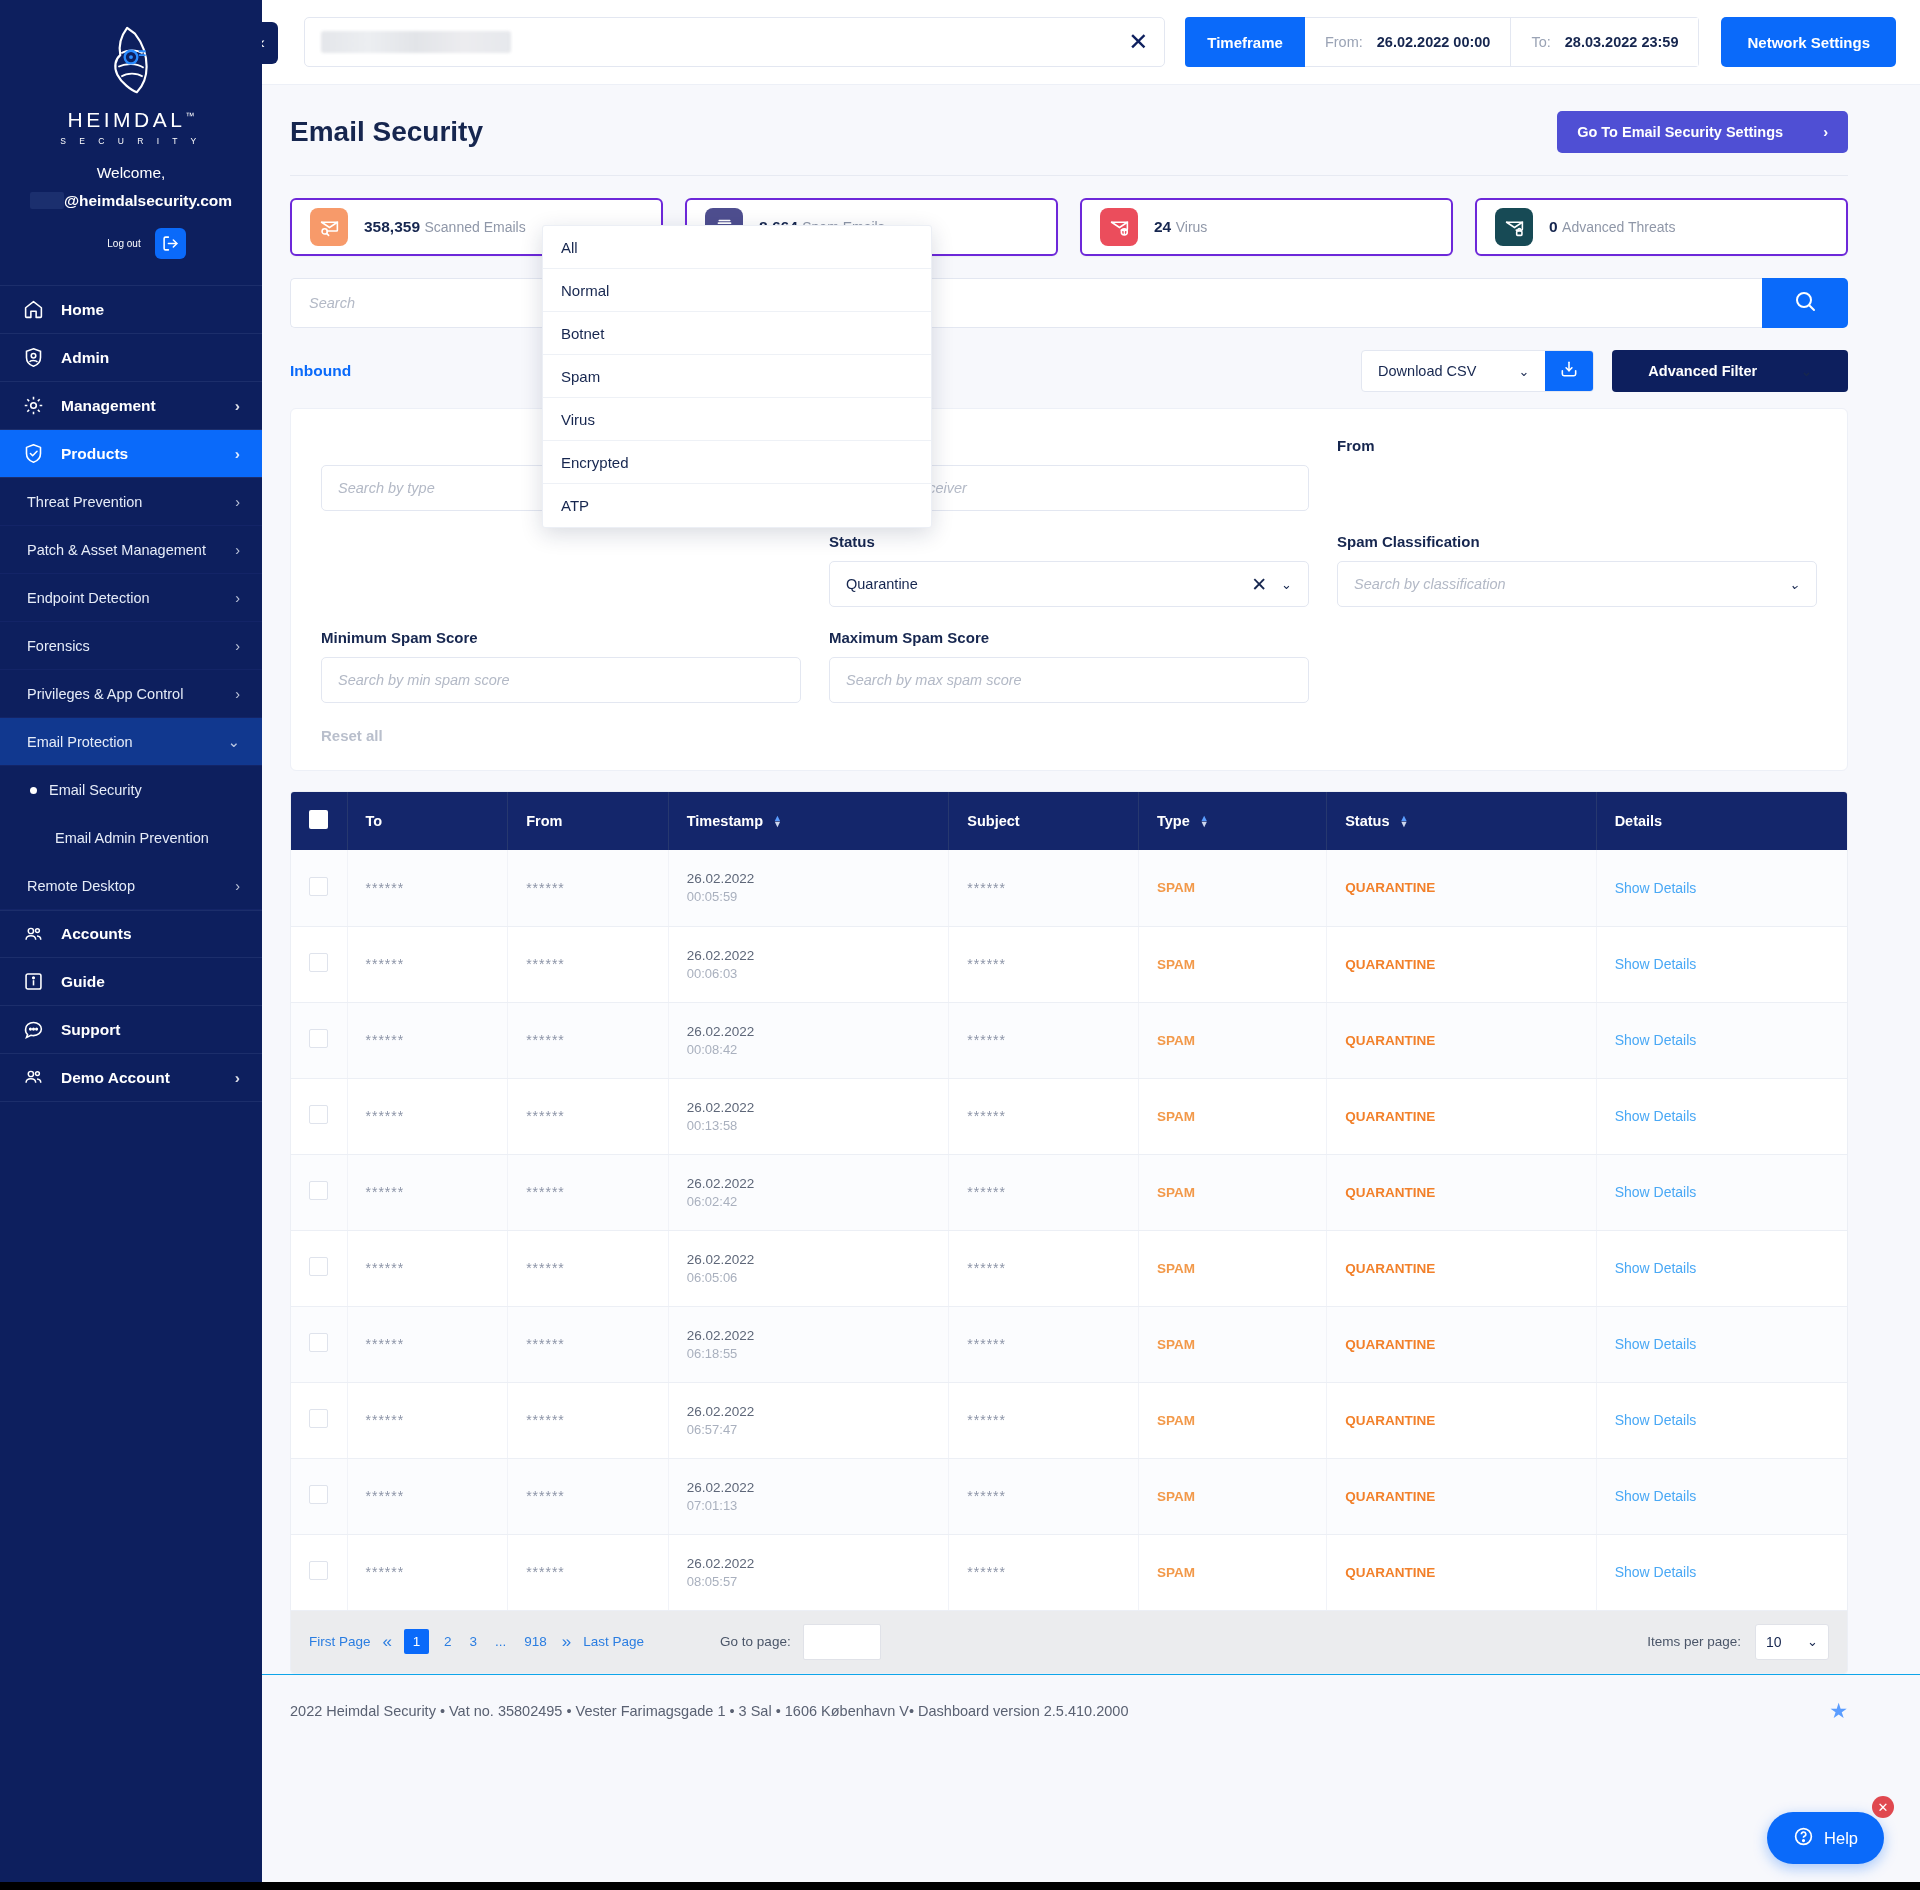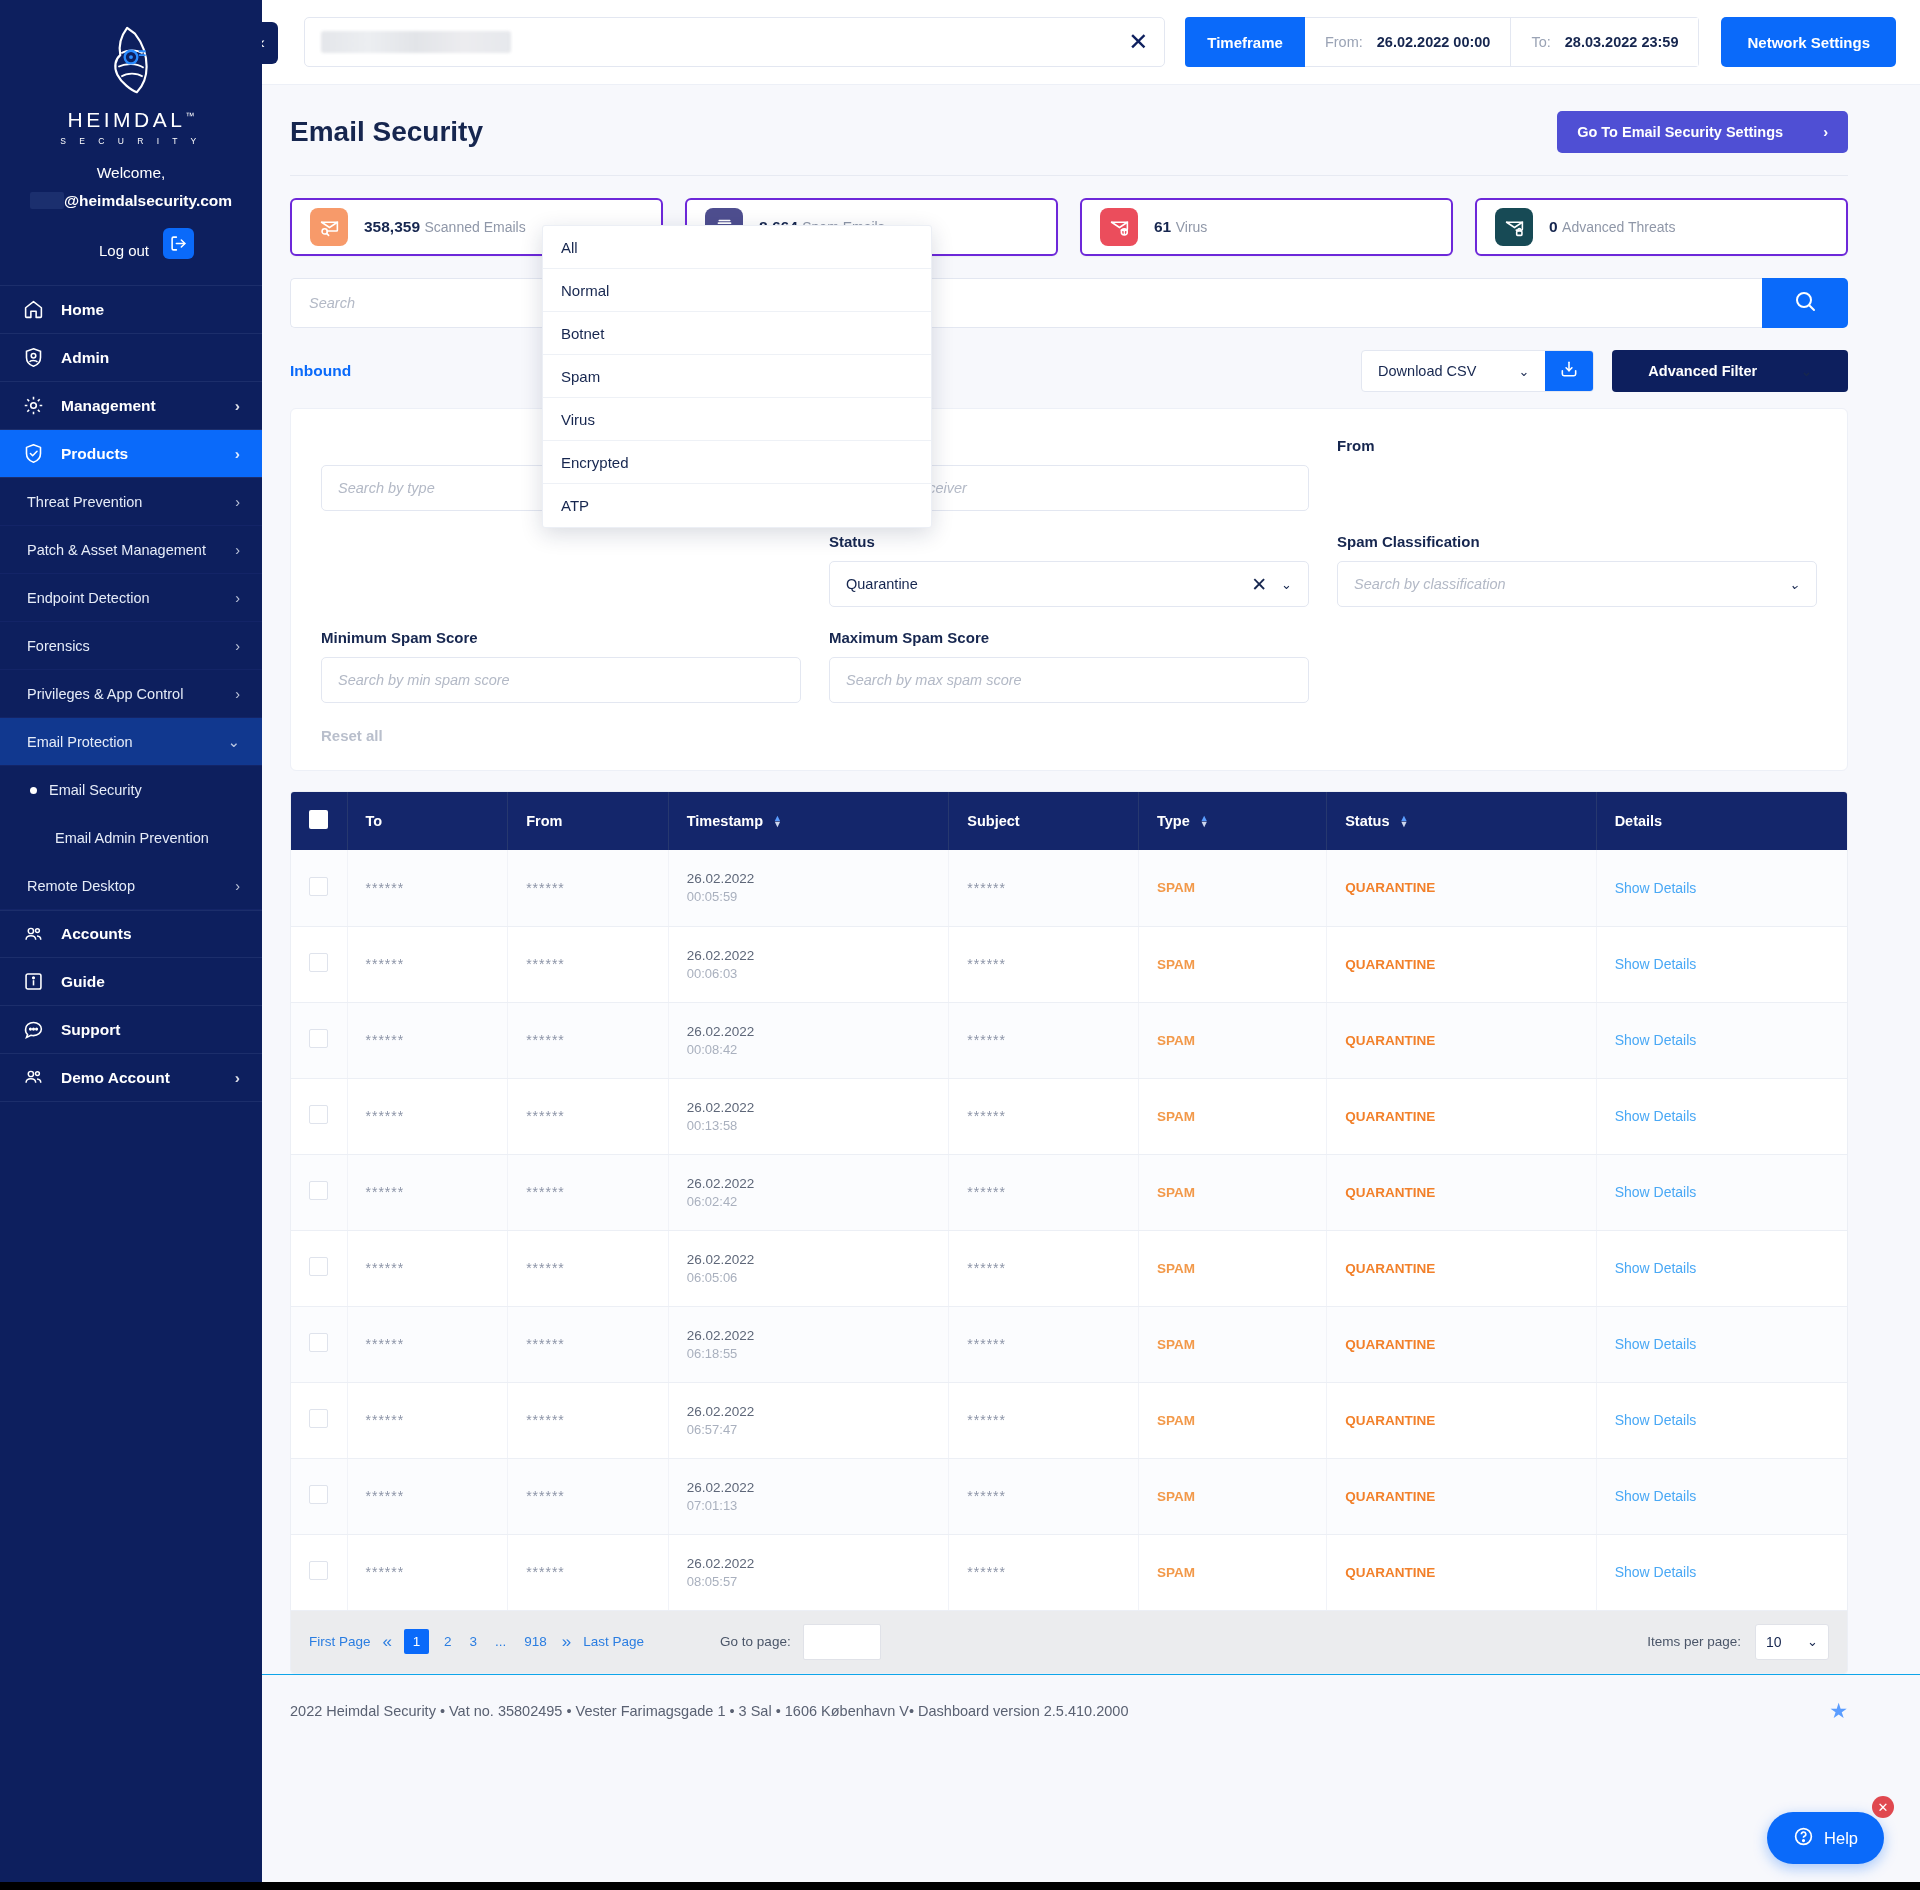--- a/index.html
+++ b/index.html
@@ -24,22 +24,22 @@
   }
   .logo-word sup { font-size: 9px; vertical-align: super; letter-spacing: 0; }
   .logo-sub { font-size: 8.5px; letter-spacing: 5.5px; color: #fff; margin-top: 4px; }
   .welcome { text-align: center; font-size: 15.5px; margin-top: 18px; color: #fff; }
   .account { text-align: center; font-size: 15.5px; font-weight: bold; margin-top: 10px; color: #fff; }
   .account .redact {
     display: inline-block; width: 34px; height: 17px; background: #1b2f6e;
     vertical-align: -3px; border-radius: 2px;
   }
   .logout-row {
-    display: flex; align-items: flex-end; justify-content: center; gap: 14px;
-    margin: 18px 0 16px; font-size: 15px; padding-left: 31px;
+    display: flex; align-items: center; justify-content: center; gap: 14px;
+    margin: 18px 0 16px; font-size: 10px; padding-left: 31px;
   }
   .logout-btn {
     width: 31px; height: 31px; background: #0a6afa; border-radius: 6px;
     display: flex; align-items: center; justify-content: center;
   }
   .nav { display: flex; flex-direction: column; border-top: 1px solid #1c2e6b; }
   .nav-item {
     display: flex; align-items: center; gap: 16px; padding: 0 22px; height: 48px;
     font-size: 15.5px; font-weight: bold; border-bottom: 1px solid #1c2e6b;
     color: #fff; cursor: pointer;
@@ -474,21 +474,21 @@
           <div class="stat">
             <span class="sico" style="background:#eb4d5c">
               <svg width="21" height="21" viewBox="0 0 24 24" fill="none" stroke="#fff" stroke-width="1.8" stroke-linecap="round">
                   <path d="M3 6h18v8a1 1 0 0 1-1 1h-6"></path>
                   <path d="M3 6l9 6 9-6"></path>
                   <circle cx="17.5" cy="17" r="3.4"></circle>
                   <path d="M17.5 15.4v2M17.5 19h.01"></path>
                 </svg>
             </span>
             <span>
-              <span class="num">61</span>
+              <span class="num">24</span>
               <span class="cap">Virus</span>
             </span>
           </div>
           <div class="stat">
             <span class="sico" style="background:#174a55">
               <svg width="21" height="21" viewBox="0 0 24 24" fill="none" stroke="#fff" stroke-width="1.8" stroke-linecap="round">
                   <path d="M3 6h18v8a1 1 0 0 1-1 1h-6"></path>
                   <path d="M3 6l9 6 9-6"></path>
                   <rect x="14.5" y="16" width="6" height="5" rx="1"></rect>
                   <path d="M16 16v-1.4a1.5 1.5 0 0 1 3 0V16"></path>

